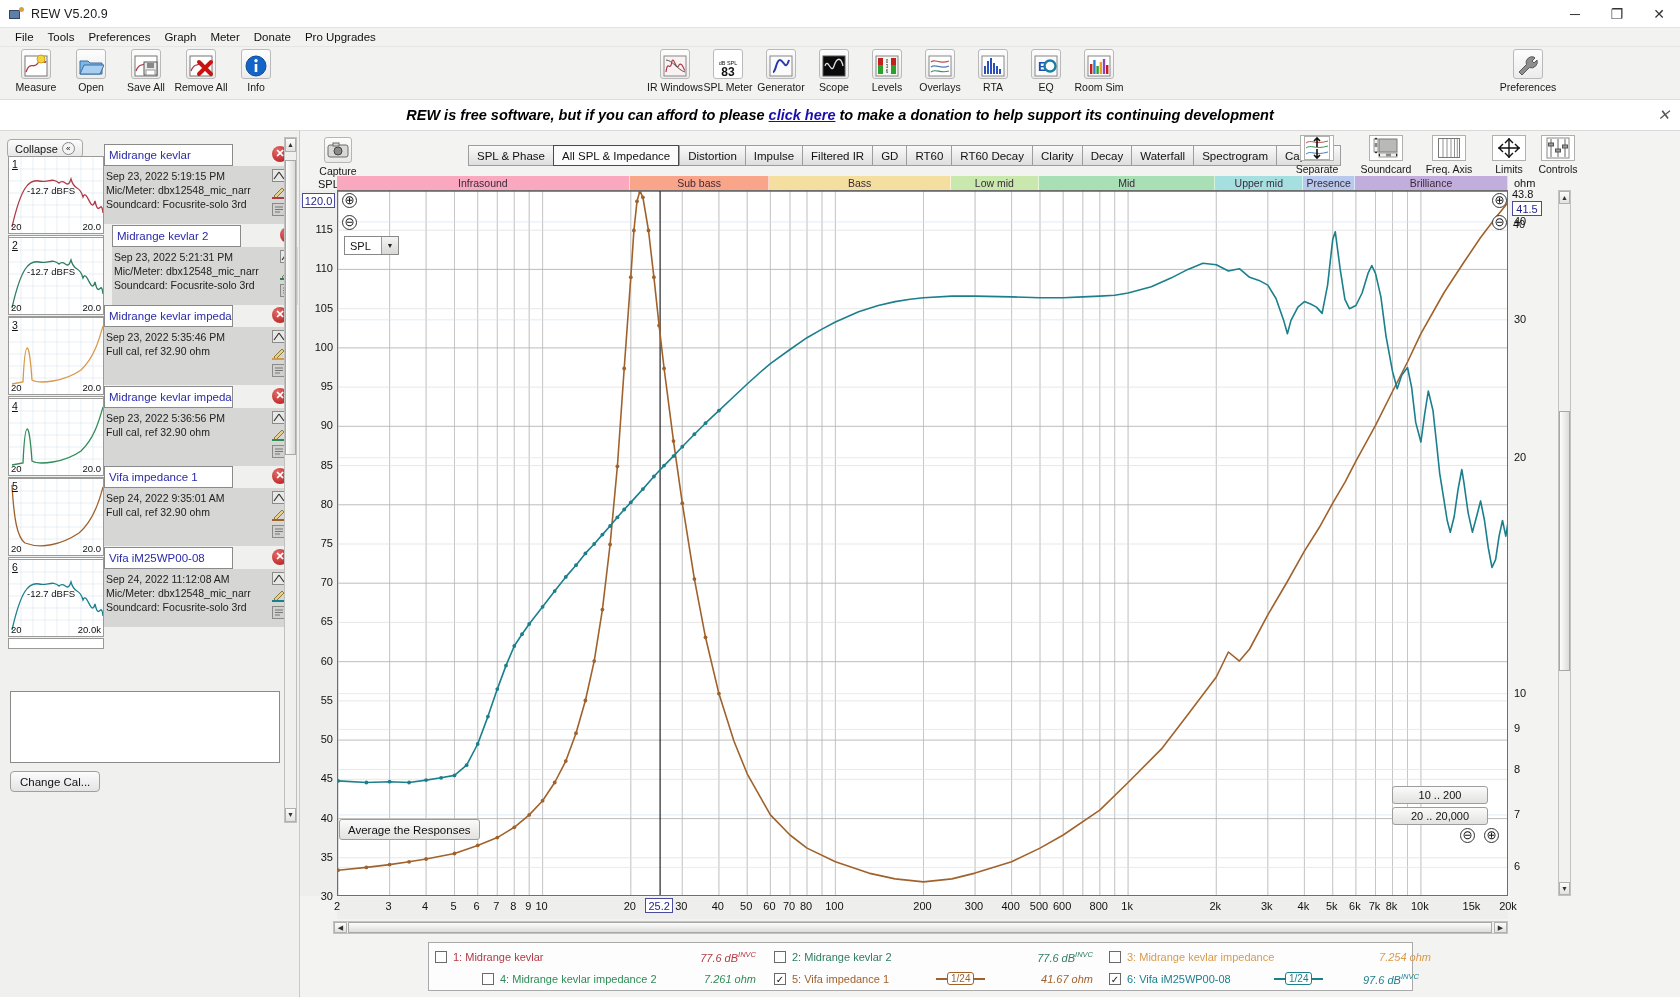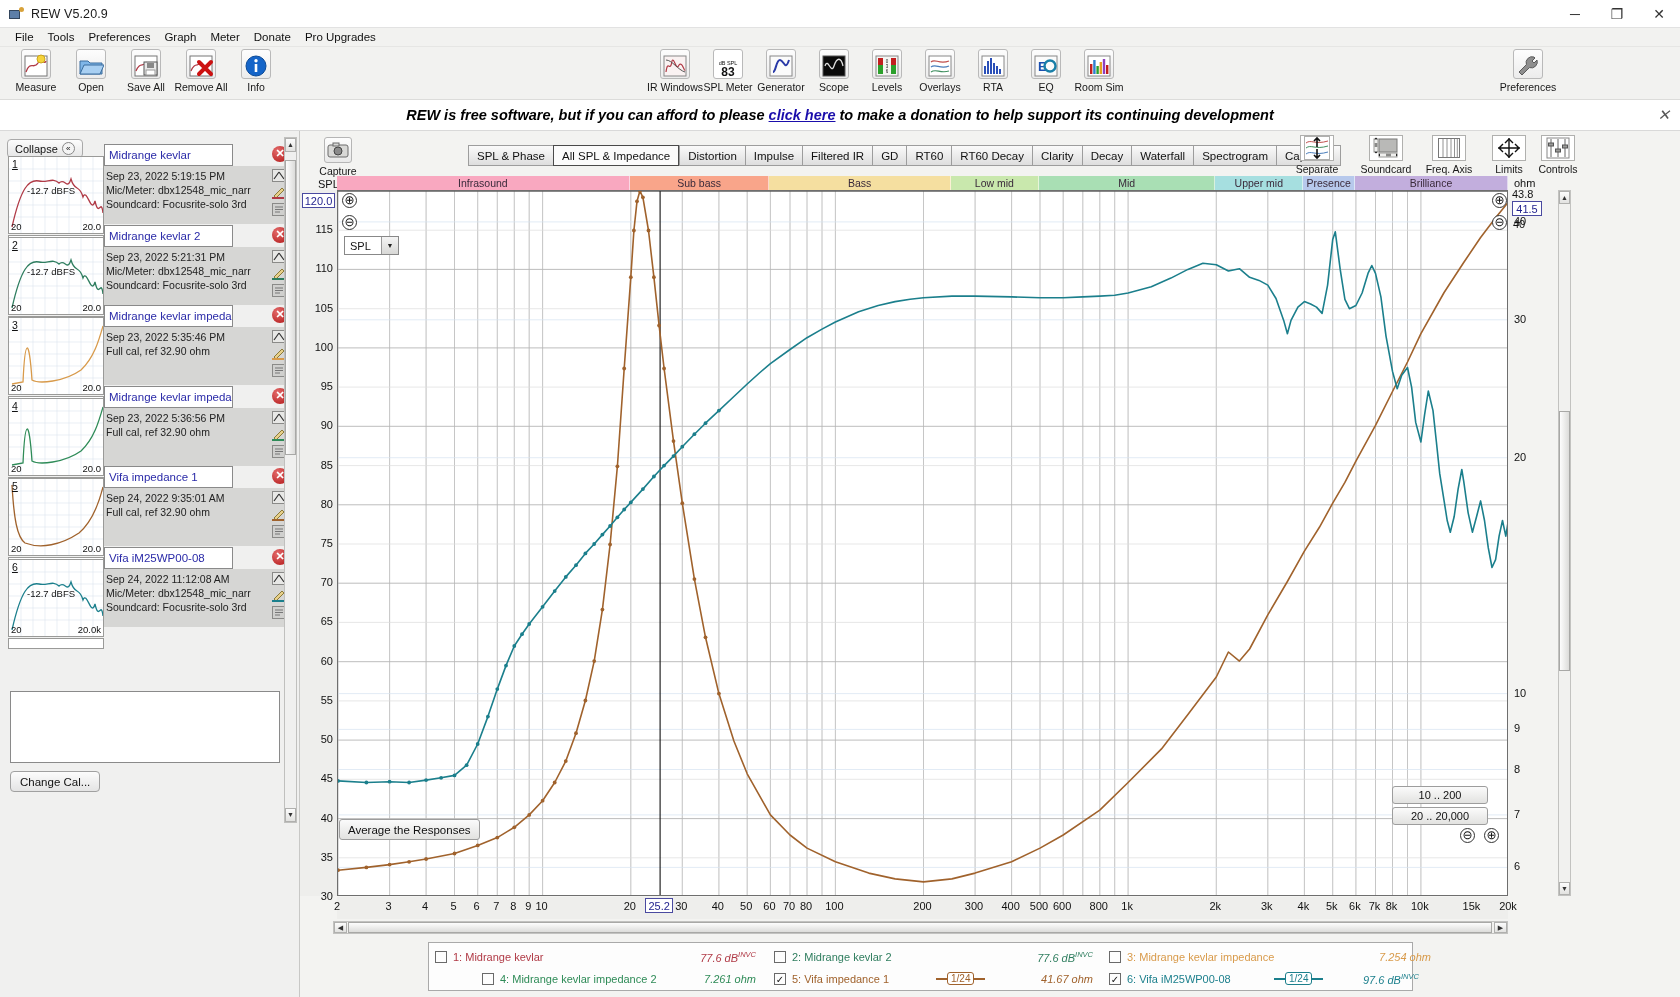--- a/index.html
+++ b/index.html
@@ -445,21 +445,21 @@
                 <rect x="0" y="11" width="13" height="2" fill="#b03a46"></rect>
               </svg></div>
             <div class="mc-tool" style="top:36px"><svg width="14" height="13" viewBox="0 0 14 13">
                 <rect x="0.5" y="0.5" width="13" height="12" fill="#d0d0ce" stroke="#8a8a88"></rect>
                 <g stroke="#777">
                   <path d="M3 4h8M3 6.5h8M3 9h5"></path>
                 </g>
               </svg></div>
           </div>
         </div>
-        <div style="position: absolute; left: 0px; top: 87.5px; width: 186px;">
+        <div style="position: absolute; left: 8px; top: 87.5px; width: 186px;">
           <div class="mc-name">Midrange kevlar 2</div>
           <div class="mc-x">✕</div>
           <div class="mc-body">
             <div class="mc-meta">
               <div>Sep 23, 2022 5:21:31 PM</div>
               <div>Mic/Meter: dbx12548_mic_narr</div>
               <div>Soundcard: Focusrite-solo 3rd</div>
             </div>
             <div class="mc-tool" style="top:2px"><svg width="14" height="13" viewBox="0 0 14 13">
                 <rect x="0.5" y="0.5" width="13" height="12" fill="#e8e8e6" stroke="#8a8a88"></rect>

